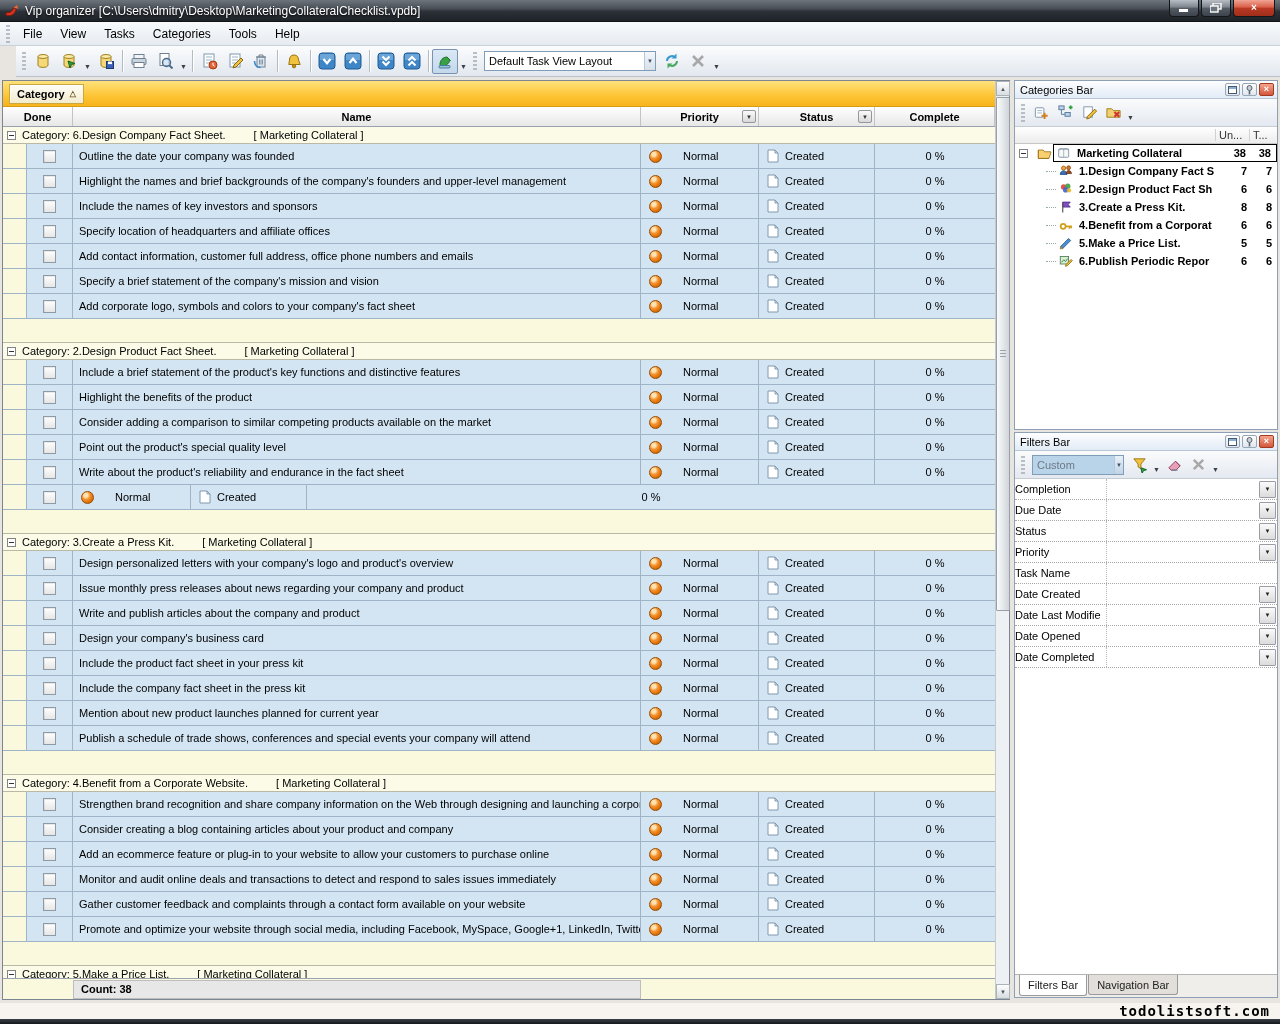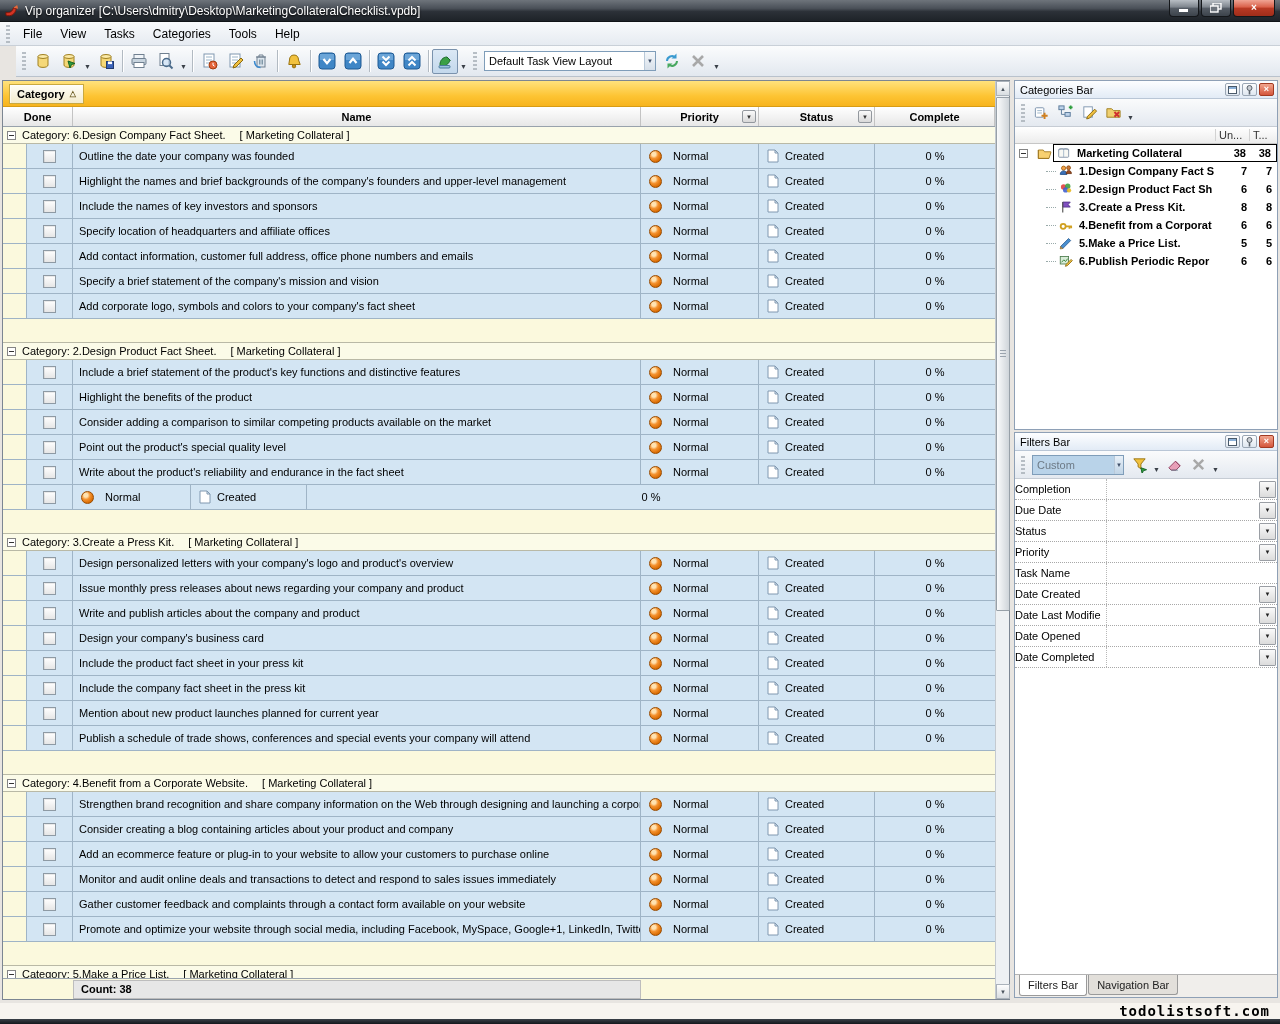--- a/index.html
+++ b/index.html
@@ -44,27 +44,27 @@
  background:linear-gradient(#fffef8,#f3ebcd);border:1px solid #c9a93f;box-shadow:1px 1px 0 rgba(255,255,255,.6) inset}
 .sorttri{font-size:8px;color:#6a5a20;line-height:1}
 .colheader{height:20px;display:flex;background:linear-gradient(#ffffff,#e7e7e7);border-bottom:1px solid #98a2ac}
 .hcell{border-right:1px solid #c3c3c3;font-weight:bold;display:flex;align-items:center;justify-content:center;position:relative;font-size:11px}
 .hfilter{position:absolute;right:2px;top:3px;width:14px;height:13px;border:1px solid #93989e;border-radius:2px;
  background:linear-gradient(#fafafa,#d9d9d9);display:flex;align-items:center;justify-content:center;font-size:6px;color:#333}
 .rowsarea{position:absolute;left:0;top:46px;width:992px;bottom:0;overflow:hidden}
 .cat-row{height:17px;background:#fbfbe8;border-bottom:1px solid #b9b9a6;display:flex;align-items:center;padding-left:4px;font-size:11px}
 .expander{width:9px;height:9px;border:1px solid #848484;background:#fff;position:relative;margin-right:6px;flex:none}
 .expander::after{content:"";position:absolute;left:1px;right:1px;top:3px;height:1px;background:#333}
-.cat-tag{margin-left:14px}
+.cat-tag{margin-left:28px}
 .task-row{height:25px;display:flex;border-bottom:1px solid #9fb4c6}
 .c{background:#d3e5f3;border-right:1px solid #9fb4c6;display:flex;align-items:center;overflow:hidden}
 .c.ind{width:24px;background:#fbf9dd;flex:none}
 .c.done{width:46px;justify-content:center;flex:none}
 .c.name{width:568px;padding-left:6px;white-space:nowrap;flex:none}
-.c.pri{width:118px;padding-left:8px;gap:11px;flex:none}
+.c.pri{width:118px;padding-left:8px;gap:21px;flex:none}
 .c.st{width:116px;padding-left:8px;gap:6px;flex:none}
 .c.comp{flex:1;justify-content:center;border-right:none}
 .cb{width:13px;height:13px;background:linear-gradient(#ffffff,#e6e6e6);border:1px solid #8e9aa4;box-shadow:1px 1px 0 rgba(0,0,0,.08) inset}
 .sphere{width:13px;height:13px;border-radius:50%;flex:none;border:1px solid #9a4c00;
  background:radial-gradient(circle at 35% 30%,#ffe2b0 0 18%,#f59330 40%,#d86a00 75%,#b35400)}
 .blank-row{height:24px;background:#fbf9dd;border-bottom:1px solid #b9b9a6}
 .count-row{position:absolute;left:0;bottom:0;width:992px;height:21px;background:#fbf9dd;border-top:1px solid #9aa4ae;display:flex;align-items:center;z-index:5}
 .count-box{margin-left:70px;width:568px;height:19px;background:#e7e7e7;border:1px solid #bdbdbd;display:flex;align-items:center;padding-left:7px;font-weight:bold}
 
 

